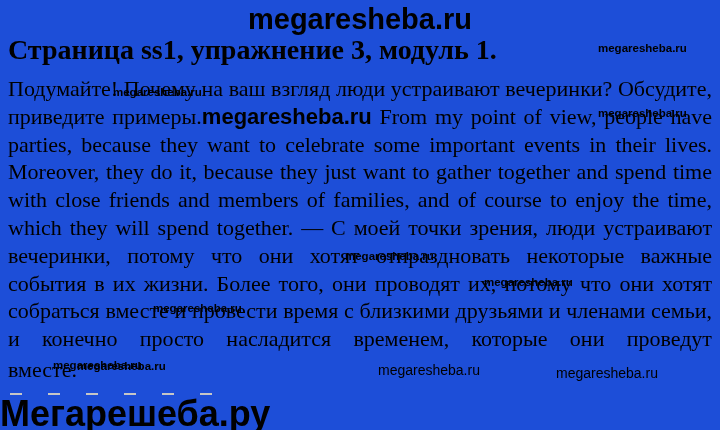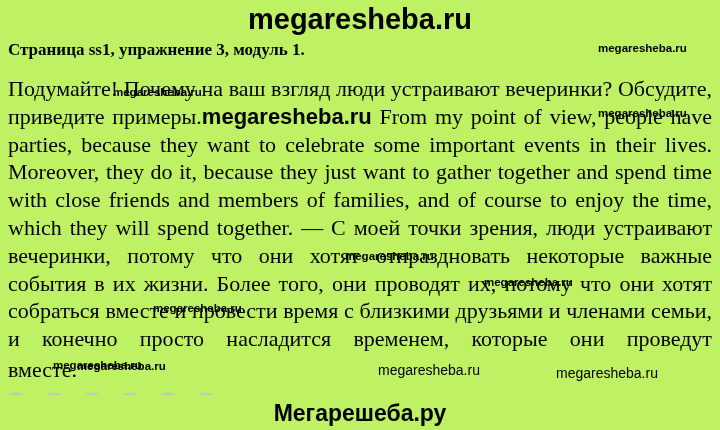--- a/index.html
+++ b/index.html
@@ -1,37 +1,37 @@
 <!DOCTYPE html>
 <html><head>
 <meta charset="utf-8">
 <style>
   html, body { margin: 0; padding: 0; background: #fff; }
   .page {
     position: relative;
     width: 720px;
     height: 430px;
-    background: #bef264;
+    background: #1d4ed8;
     color: #000;
     font-family: "Liberation Serif", serif;
     overflow: hidden;
   }
   .top-brand {
     padding-top: 4px;
     text-align: center;
     font-family: "Liberation Sans", sans-serif;
     font-weight: bold;
     font-size: 29px;
     line-height: 31px;
   }
   .heading {
     margin: 1px 8px 0 8px;
     font-family: "Liberation Serif", serif;
     font-weight: bold;
-    font-size: 17px;
+    font-size: 28px;
     line-height: 27px;
   }
   .body-text {
     margin: 12px 8px;
     font-size: 22px;
     line-height: 27.8px;
     text-align: justify;
   }
   .wm-inline {
     font-family: "Liberation Sans", sans-serif;
@@ -74,24 +74,23 @@
     top: 393px;
     width: 225px;
     height: 2px;
     background: repeating-linear-gradient(90deg, #c6c6c6 0 12px, transparent 12px 38px);
   }
   .footer-brand {
     position: absolute;
     left: 0;
     right: 0;
     bottom: 2px;
-    text-align: center;
     font-family: "Liberation Sans", sans-serif;
     font-weight: bold;
-    font-size: 23px;
+    font-size: 36px;
     line-height: 29px;
   }
 </style>
 </head>
 <body>
 
 <div class="page">
 
   <div class="top-brand">megaresheba.ru</div>
 

